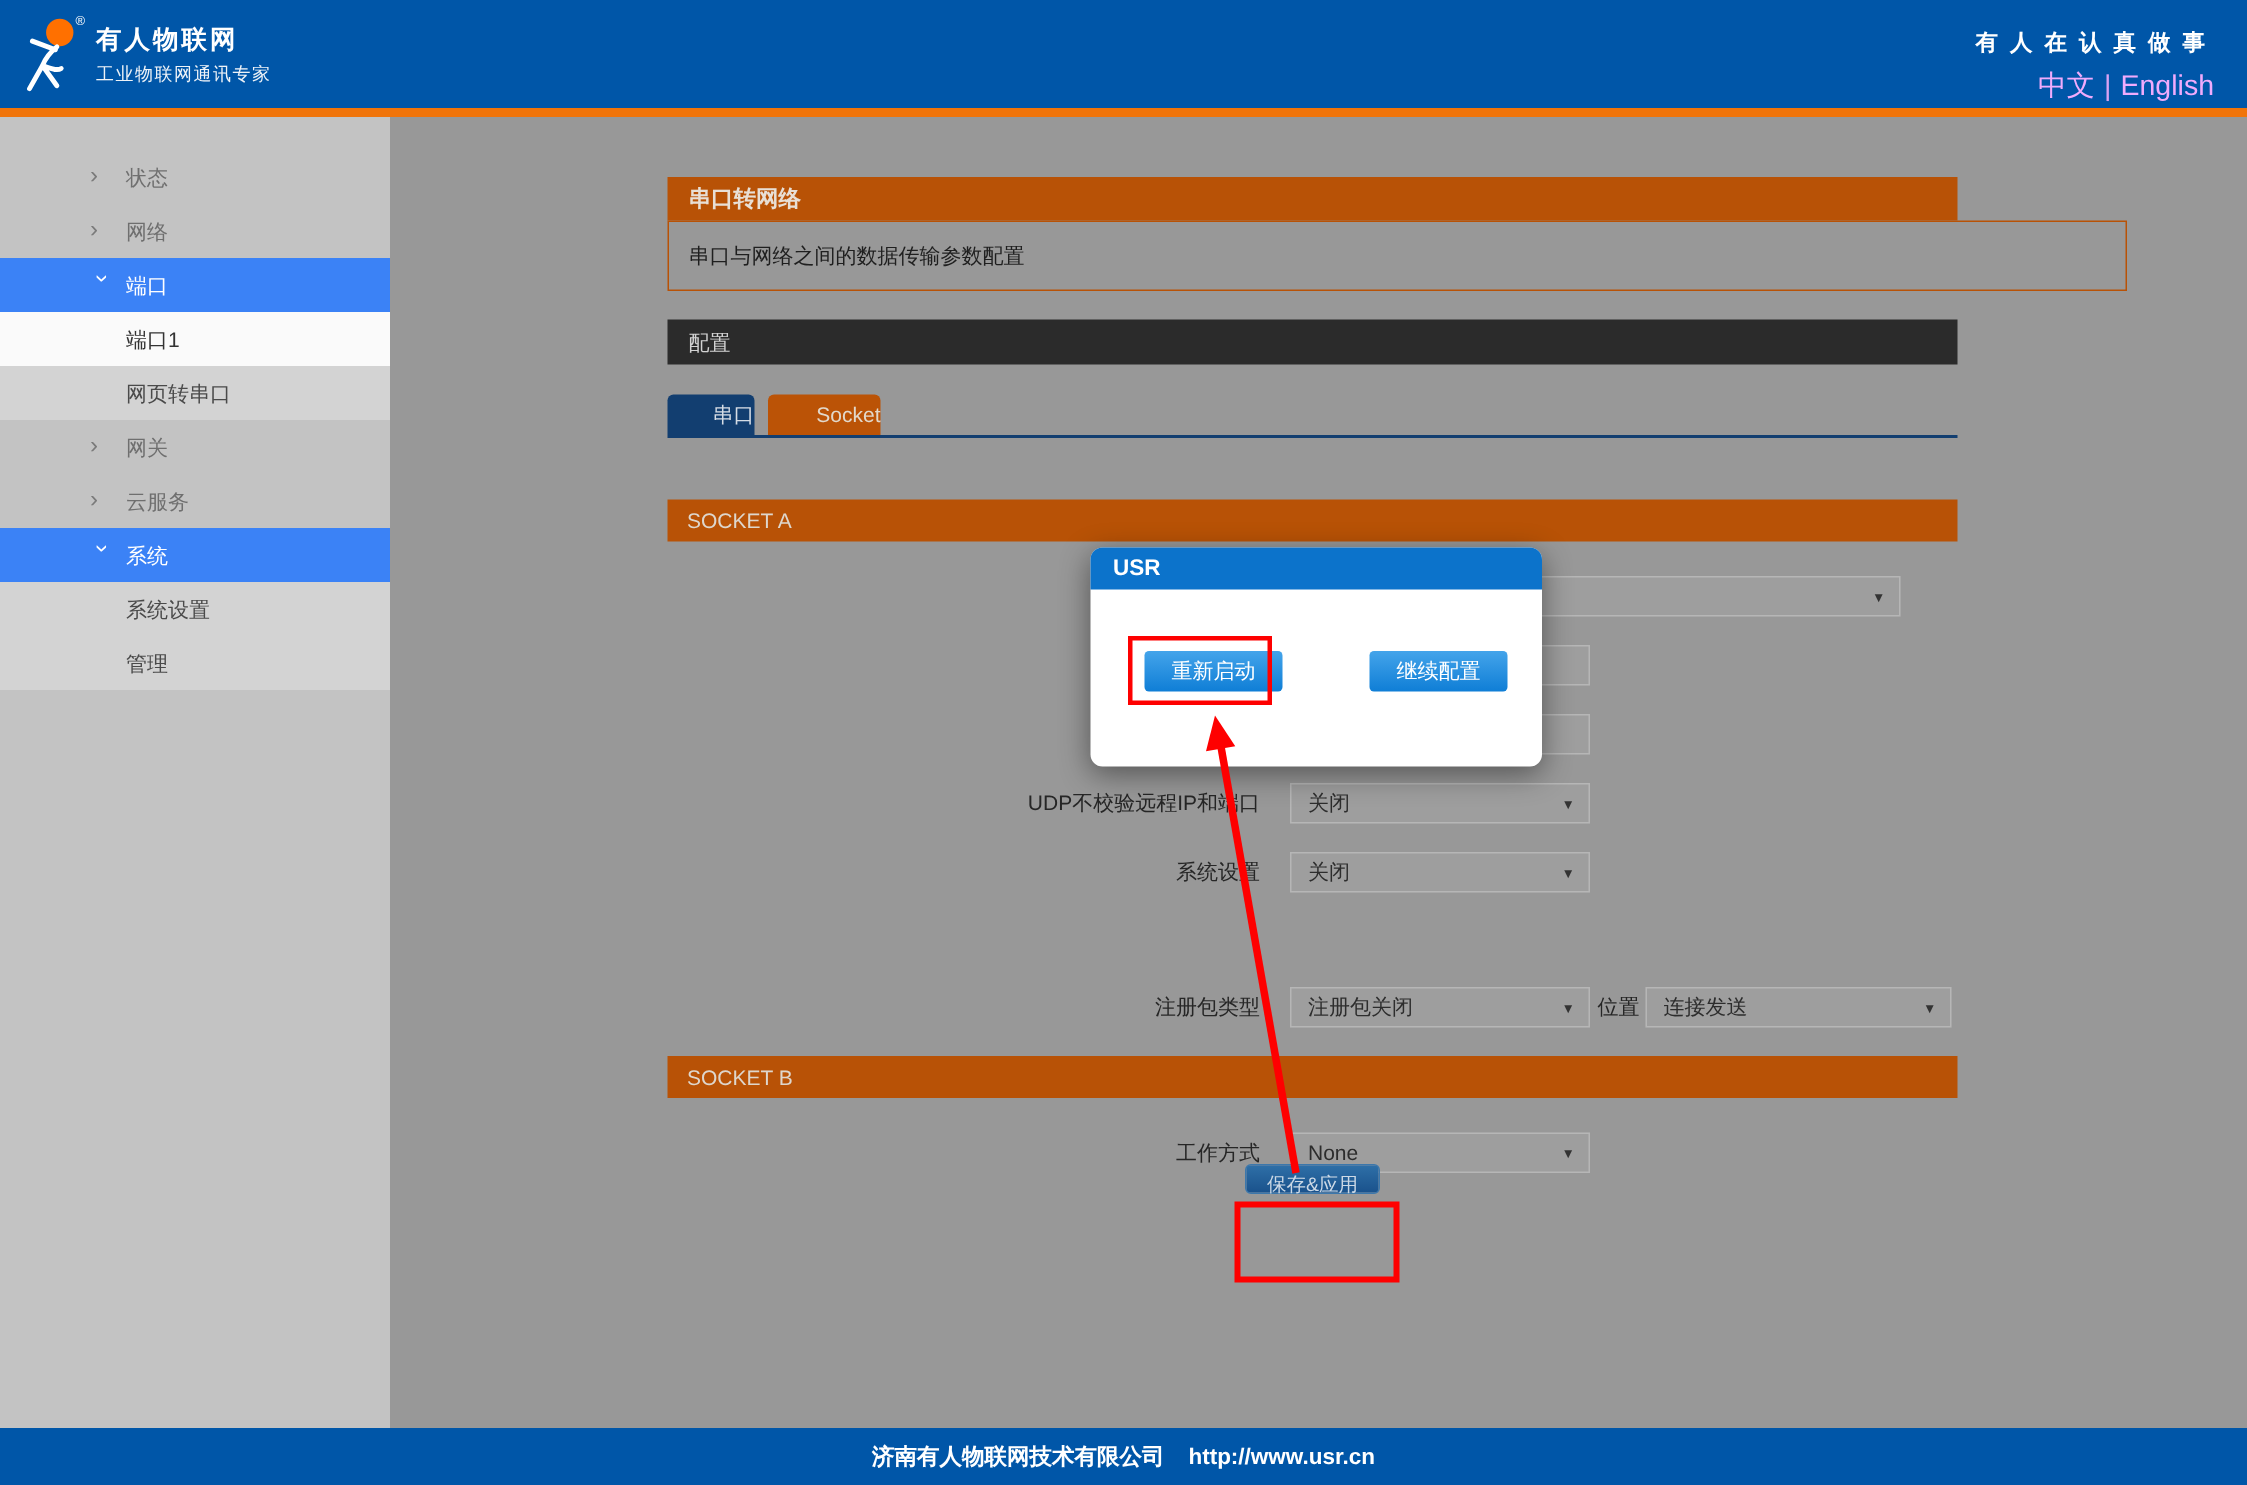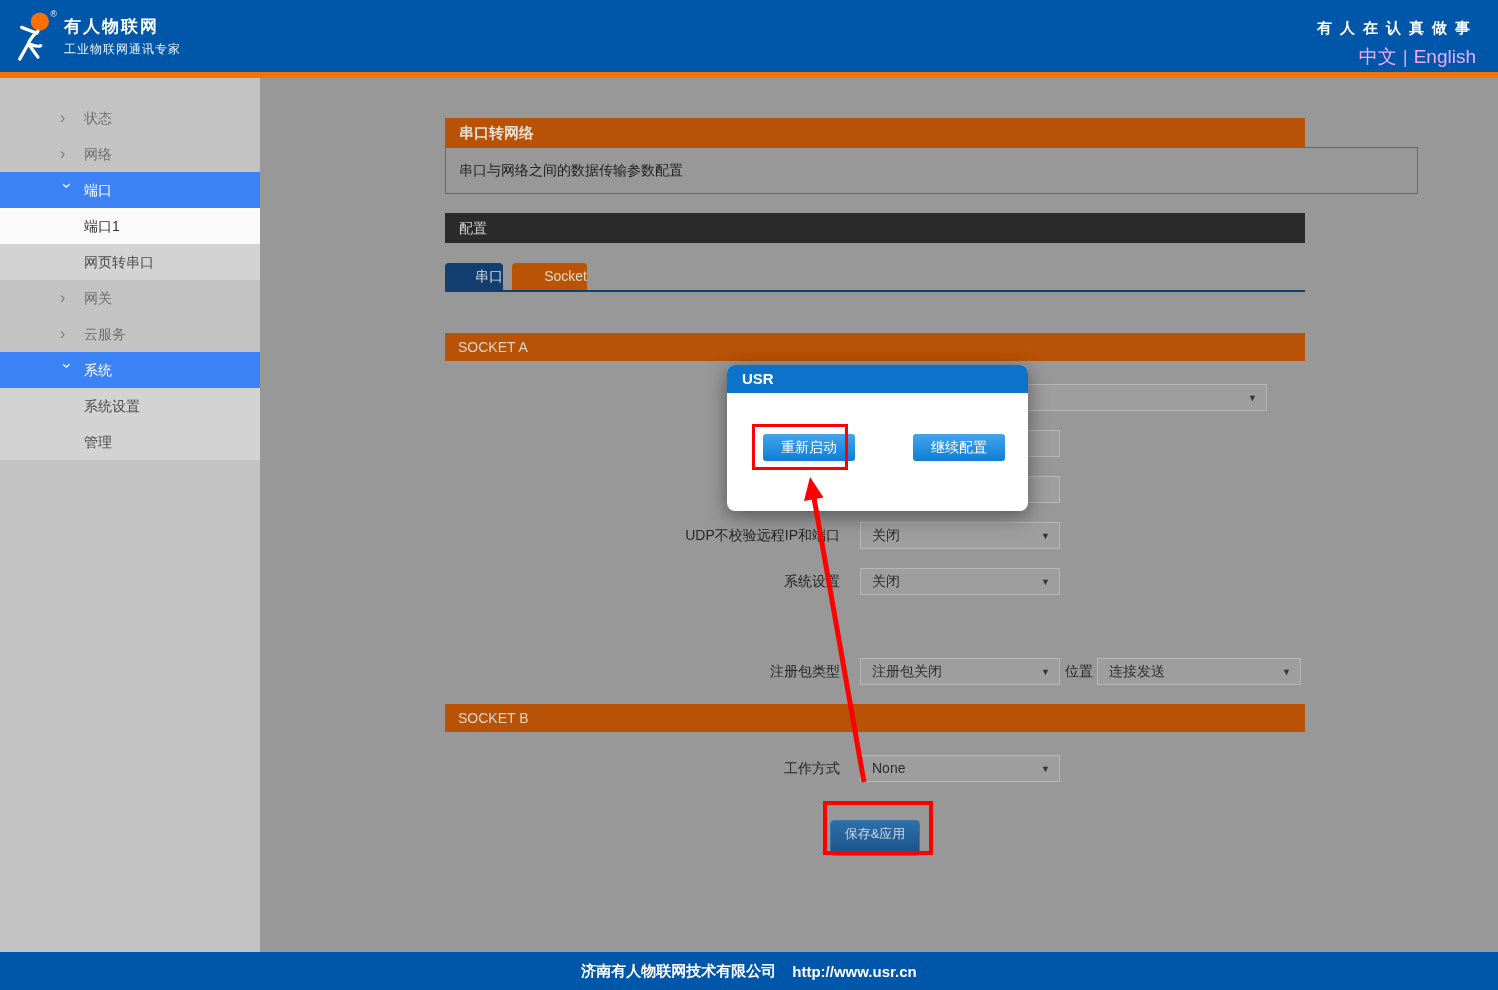--- a/index.html
+++ b/index.html
@@ -65,21 +65,21 @@
   .c-main { left:415px; }
   .w407 { width:407px; } .w200 { width:200px; } .w204 { width:204px; }
   .r1 { top:306px; } .r2 { top:352px; } .r3 { top:398px; } .r4 { top:444px; }
   .r5 { top:490px; } .r6 { top:534px; } .r7 { top:580px; } .rb1 { top:677px; }
   .checkbox { position:absolute; left:415px; top:7px; width:15px; height:15px; background:#8f8f8f;
               border:1px solid #5c5c5c; cursor:pointer; text-align:center; }
   .checkbox .tick { position:absolute; left:1px; top:-3px; font-size:13px; color:#1e1e1e; }
   .extra-label { position:absolute; left:620px; top:0; font-size:14px; color:#262626; line-height:27px; }
   .c-extra { left:652px; }
 
-  .save-btn { position:absolute; left:385px; top:742px; width:90px; height:36px; border-radius:4px;
+  .save-btn { position:absolute; left:385px; top:698px; width:90px; height:20px; border-radius:4px;
               background:linear-gradient(180deg,#2e6fa7,#1a528c); border:1px solid #3c77ab;
               color:#ccd9e6; font-size:13px; text-align:center; line-height:26px; cursor:pointer; }
 
   
   .ann-rect { position:absolute; border:4px solid #fe0000; background:transparent; z-index:70; pointer-events:none; }
   .ann-save { left:378px; top:723px; width:110px; height:54px; }
   .ann-restart { left:25px; top:59px; width:96px; height:46px; border-width:3px; }
   .ann-arrow { position:absolute; left:0; top:0; width:1498px; height:990px; z-index:75; pointer-events:none; }
 
   

